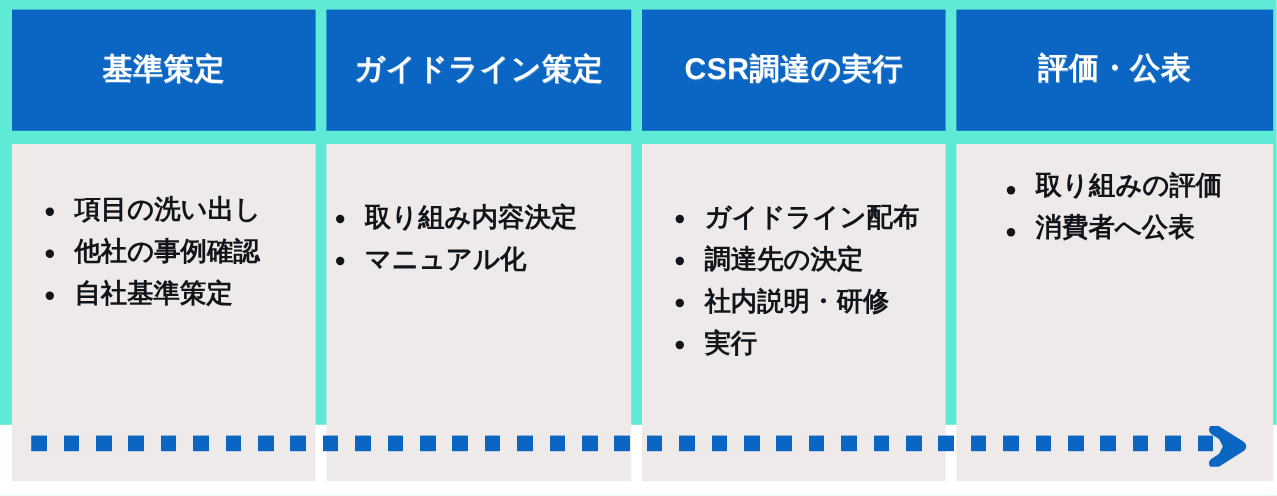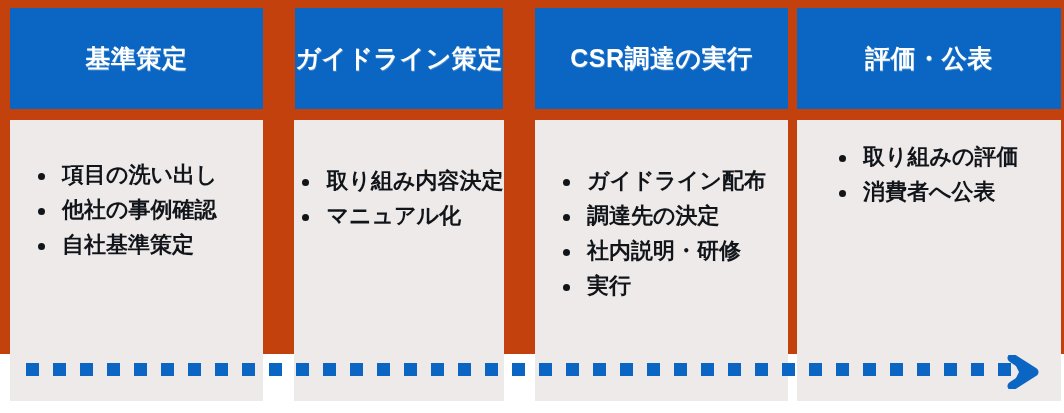--- a/index.html
+++ b/index.html
@@ -11,21 +11,21 @@
     width: 1064px;
     height: 413px;
     font-family: "Liberation Sans", "DejaVu Sans", sans-serif;
     overflow: hidden;
   }
 
   #diagram {
     position: relative;
     width: 1064px;
     height: 354px;
-    background: #c2410c;
+    background: #5eead4;
   }
 
   .columns {
     position: absolute;
     left: 0;
     top: 0;
     width: 1064px;
     height: 413px;
     display: flex;
     flex-direction: row;
@@ -37,23 +37,23 @@
     display: flex;
     flex-direction: column;
     box-sizing: border-box;
   }
 
   .col-spacer-left { width: 10px; flex: 0 0 10px; }
   .col-gap { width: 9px; flex: 0 0 9px; }
   .col-spacer-right { width: 8px; flex: 0 0 8px; }
 
   .col-1 { flex: 0 0 253px; }
-  .col-2 { flex: 0 0 254px; align-items: center; }
+  .col-2 { flex: 0 0 254px; }
   .col-3 { flex: 0 0 253px; border-radius: 22px; }
-  .col-4 { flex: 0 0 264px; }
+  .col-4 { flex: 0 0 264px; font-family: Liberation Mono, monospace; }
 
   .stage-header {
     height: 101px;
     margin-top: 8px;
     background: #0a66c2;
     color: #ffffff;
     display: flex;
     align-items: center;
     justify-content: center;
     box-sizing: border-box;

